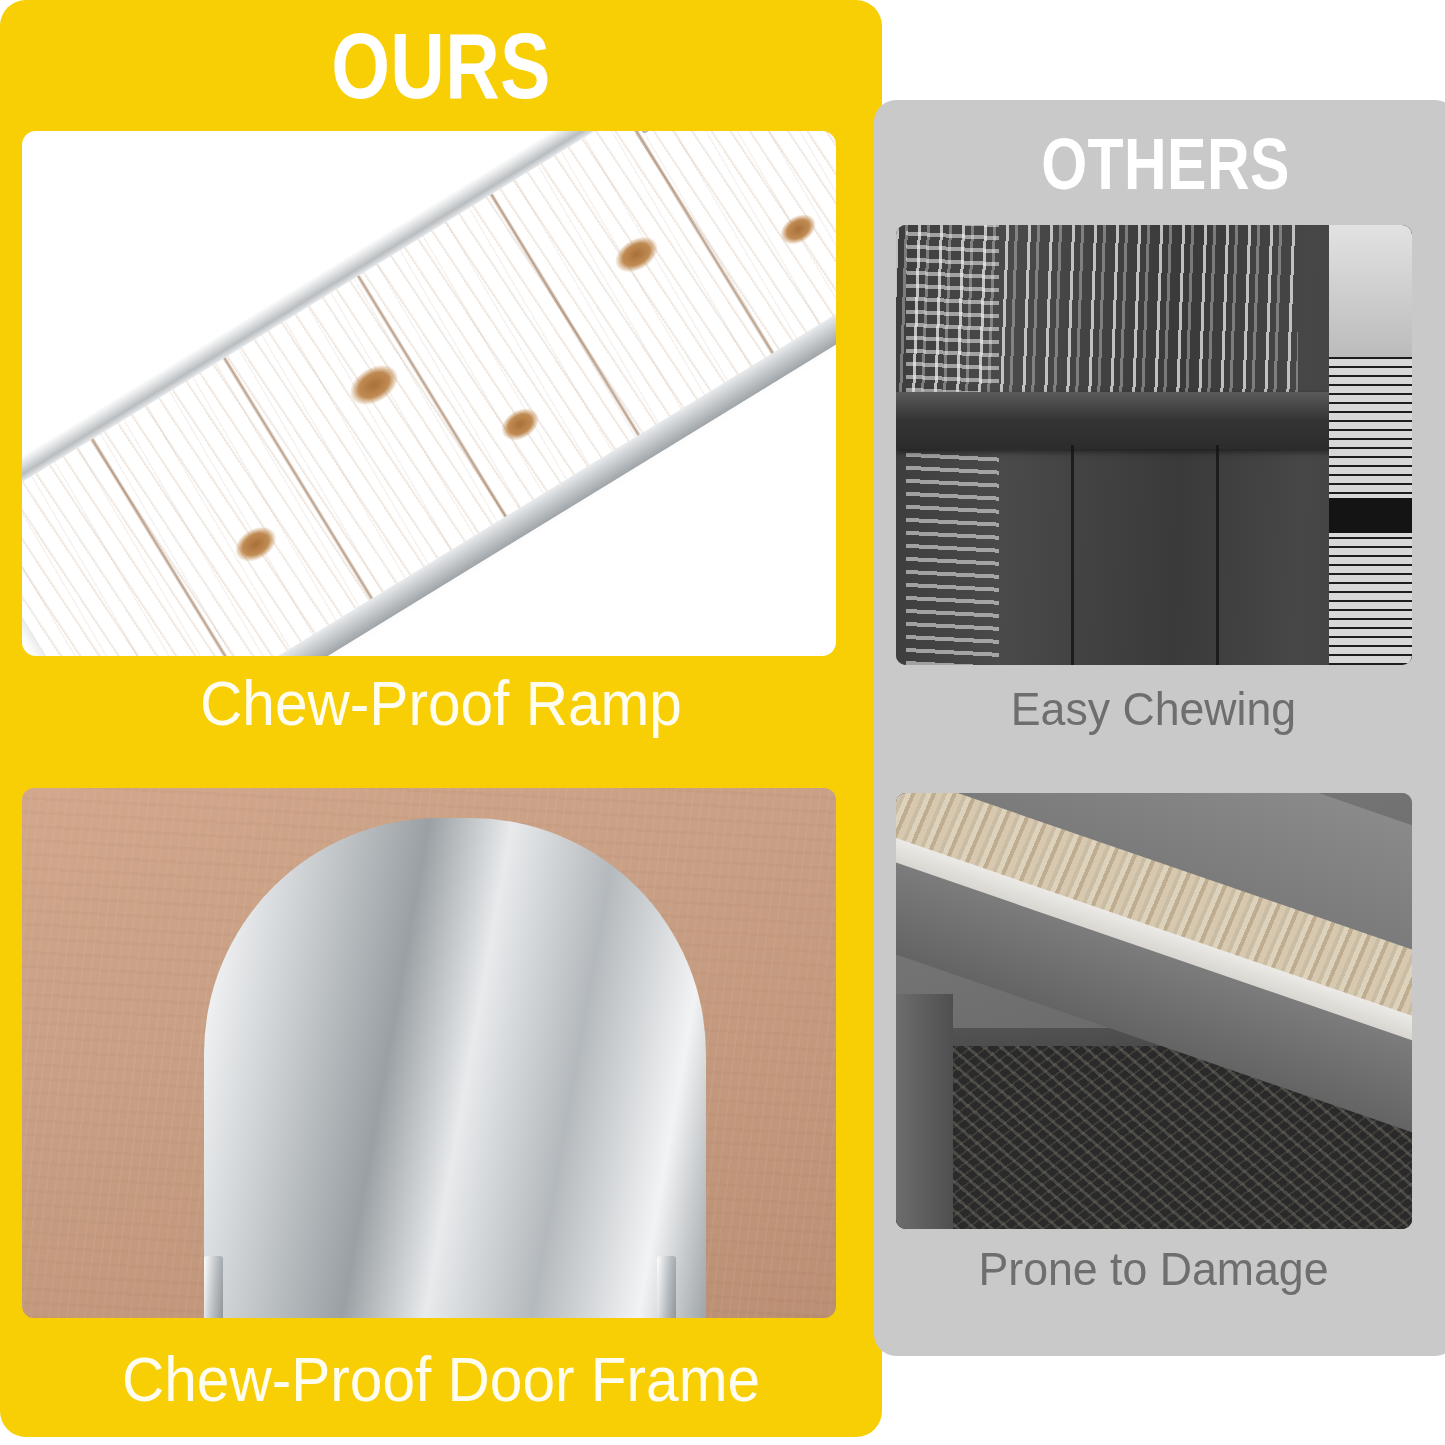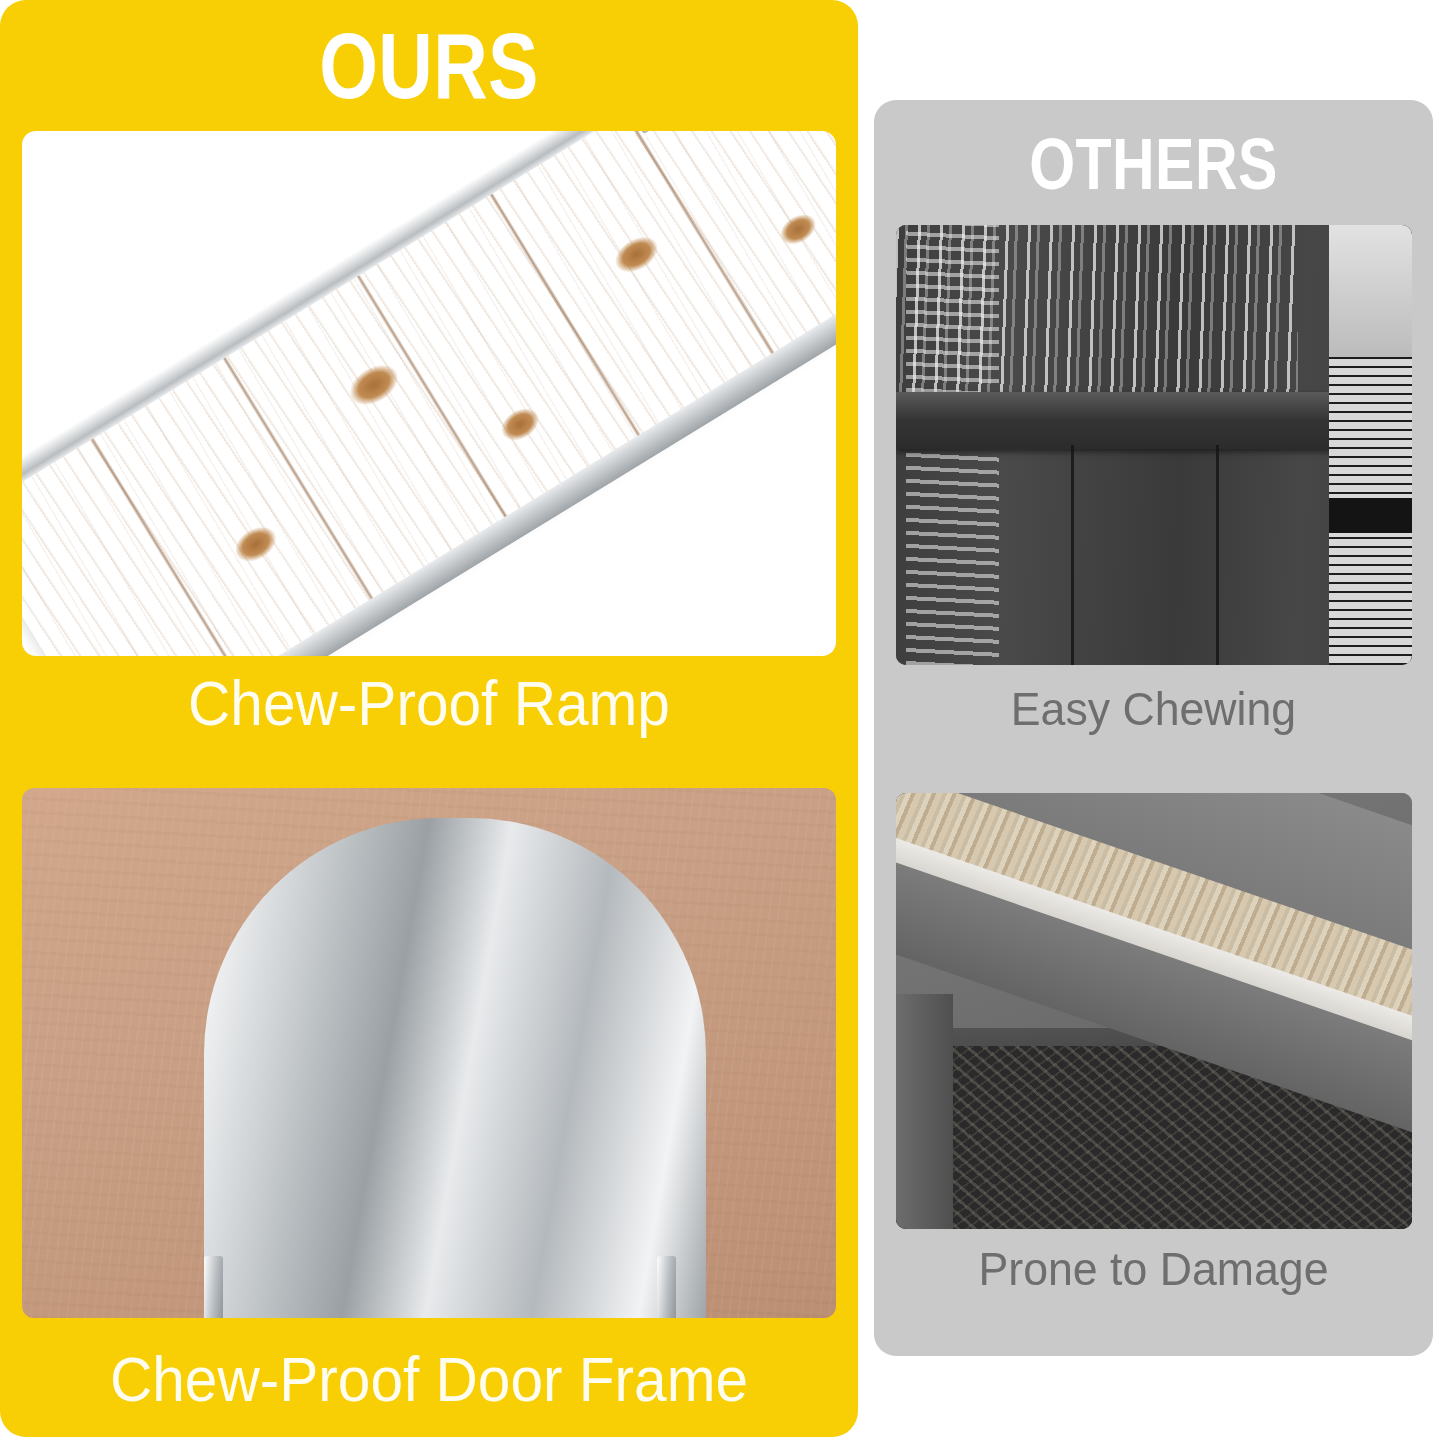--- a/index.html
+++ b/index.html
@@ -1,20 +1,20 @@
 <!DOCTYPE html>
 <html><head>
 <meta charset="utf-8">
 <style>
   html,body{margin:0;padding:0;background:#ffffff;}
   body{width:1445px;height:1445px;font-family:"Liberation Sans",sans-serif;overflow:hidden;}
   .stage{position:relative;width:1445px;height:1445px;background:#fff;}
 
   
-  .panel{position:absolute;overflow:hidden;}
+  .panel{position:absolute;overflow:hidden;padding-left:24px;}
   .panel-ours{left:0;top:0;width:858px;height:1437px;background:#F8CE04;
               border-radius:26px 26px 26px 26px;}
   .panel-others{left:874px;top:100px;width:559px;height:1256px;background:#C9C9C9;
                 border-radius:22px;}
 
   .hdr{position:absolute;left:0;width:100%;text-align:center;color:#fff;
        font-weight:bold;letter-spacing:.5px;line-height:1;
        transform:scaleX(.82);transform-origin:center;}
   .hdr-ours{top:20px;font-size:92px;}
   .hdr-others{top:28px;font-size:72px;}

